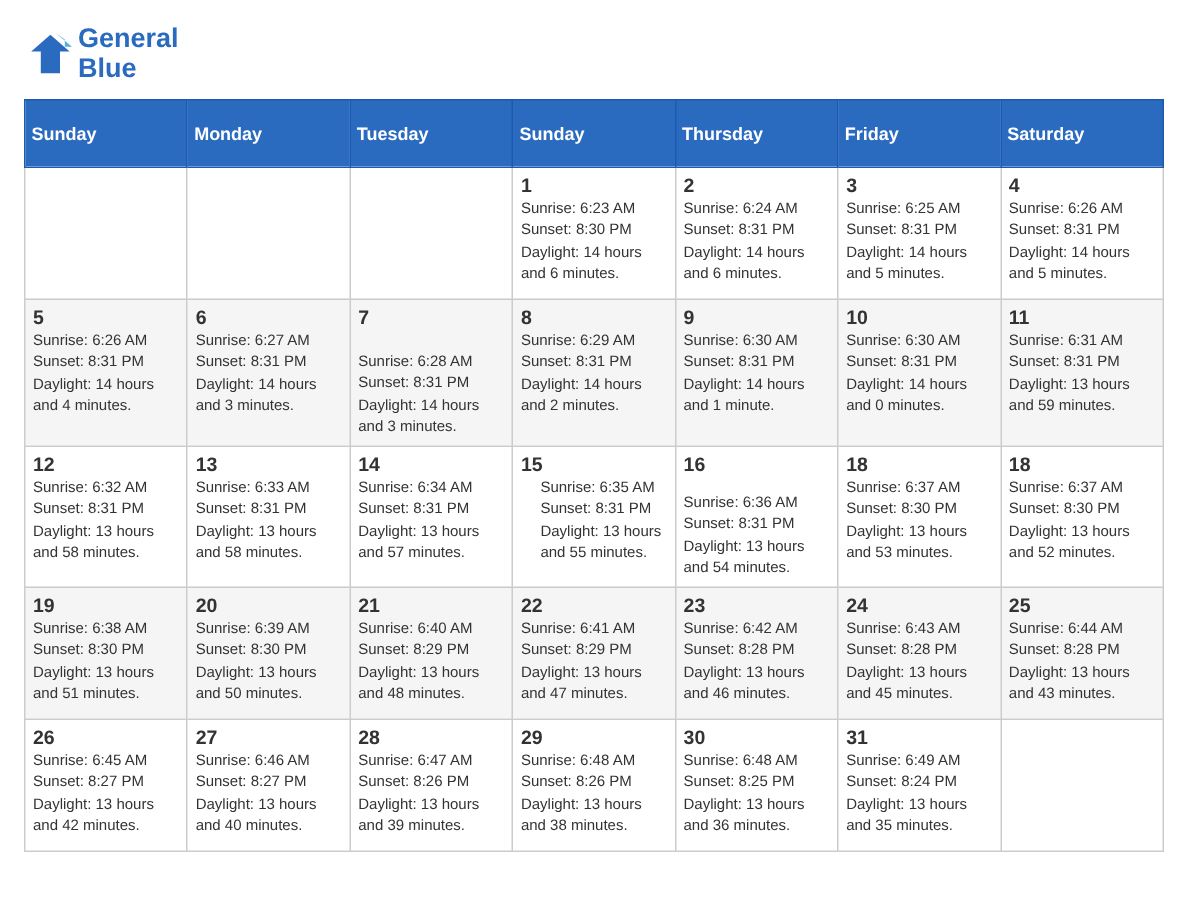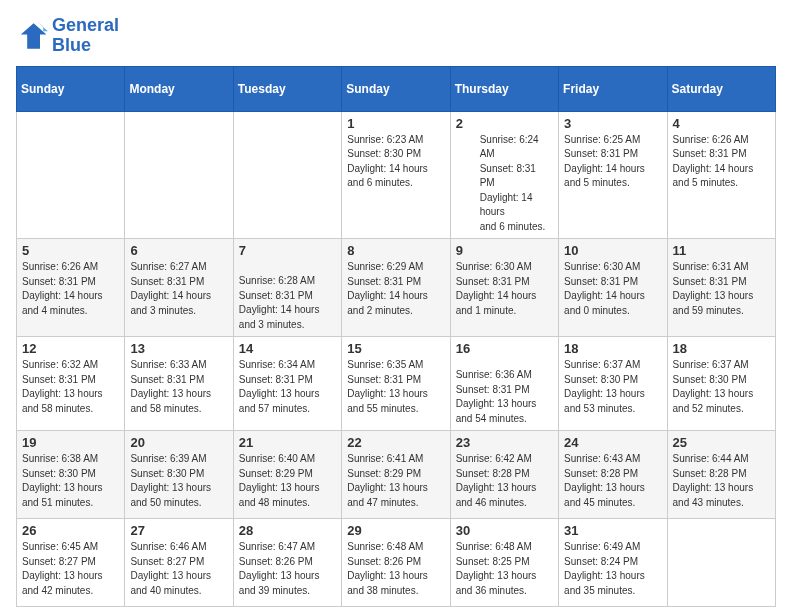--- a/index.html
+++ b/index.html
@@ -134,21 +134,21 @@
           <td class="empty-cell"></td>
           <td>
             <span class="day-num">1</span>
             <div class="day-info" style="white-space: pre-line;">Sunrise: 6:23 AM
 Sunset: 8:30 PM
 Daylight: 14 hours
 and 6 minutes.</div>
           </td>
           <td>
             <span class="day-num">2</span>
-            <div class="day-info" style="white-space: pre-line; margin-left: 24px;">Sunrise: 6:24 AM
+            <div class="day-info" style="white-space: pre-line;">Sunrise: 6:24 AM
 Sunset: 8:31 PM
 Daylight: 14 hours
 and 6 minutes.</div>
           </td>
           <td>
             <span class="day-num">3</span>
             <div class="day-info" style="white-space: pre-line;">Sunrise: 6:25 AM
 Sunset: 8:31 PM
 Daylight: 14 hours
 and 5 minutes.</div>
@@ -229,21 +229,21 @@
           </td>
           <td>
             <span class="day-num">14</span>
             <div class="day-info" style="white-space: pre-line;">Sunrise: 6:34 AM
 Sunset: 8:31 PM
 Daylight: 13 hours
 and 57 minutes.</div>
           </td>
           <td>
             <span class="day-num">15</span>
-            <div class="day-info" style="white-space: pre-line;">Sunrise: 6:35 AM
+            <div class="day-info" style="white-space: pre-line; margin-left: 13px;">Sunrise: 6:35 AM
 Sunset: 8:31 PM
 Daylight: 13 hours
 and 55 minutes.</div>
           </td>
           <td>
             <span class="day-num">16</span>
             <div class="day-info" style="white-space: pre-line; margin-top: 12px;">Sunrise: 6:36 AM
 Sunset: 8:31 PM
 Daylight: 13 hours
 and 54 minutes.</div>

